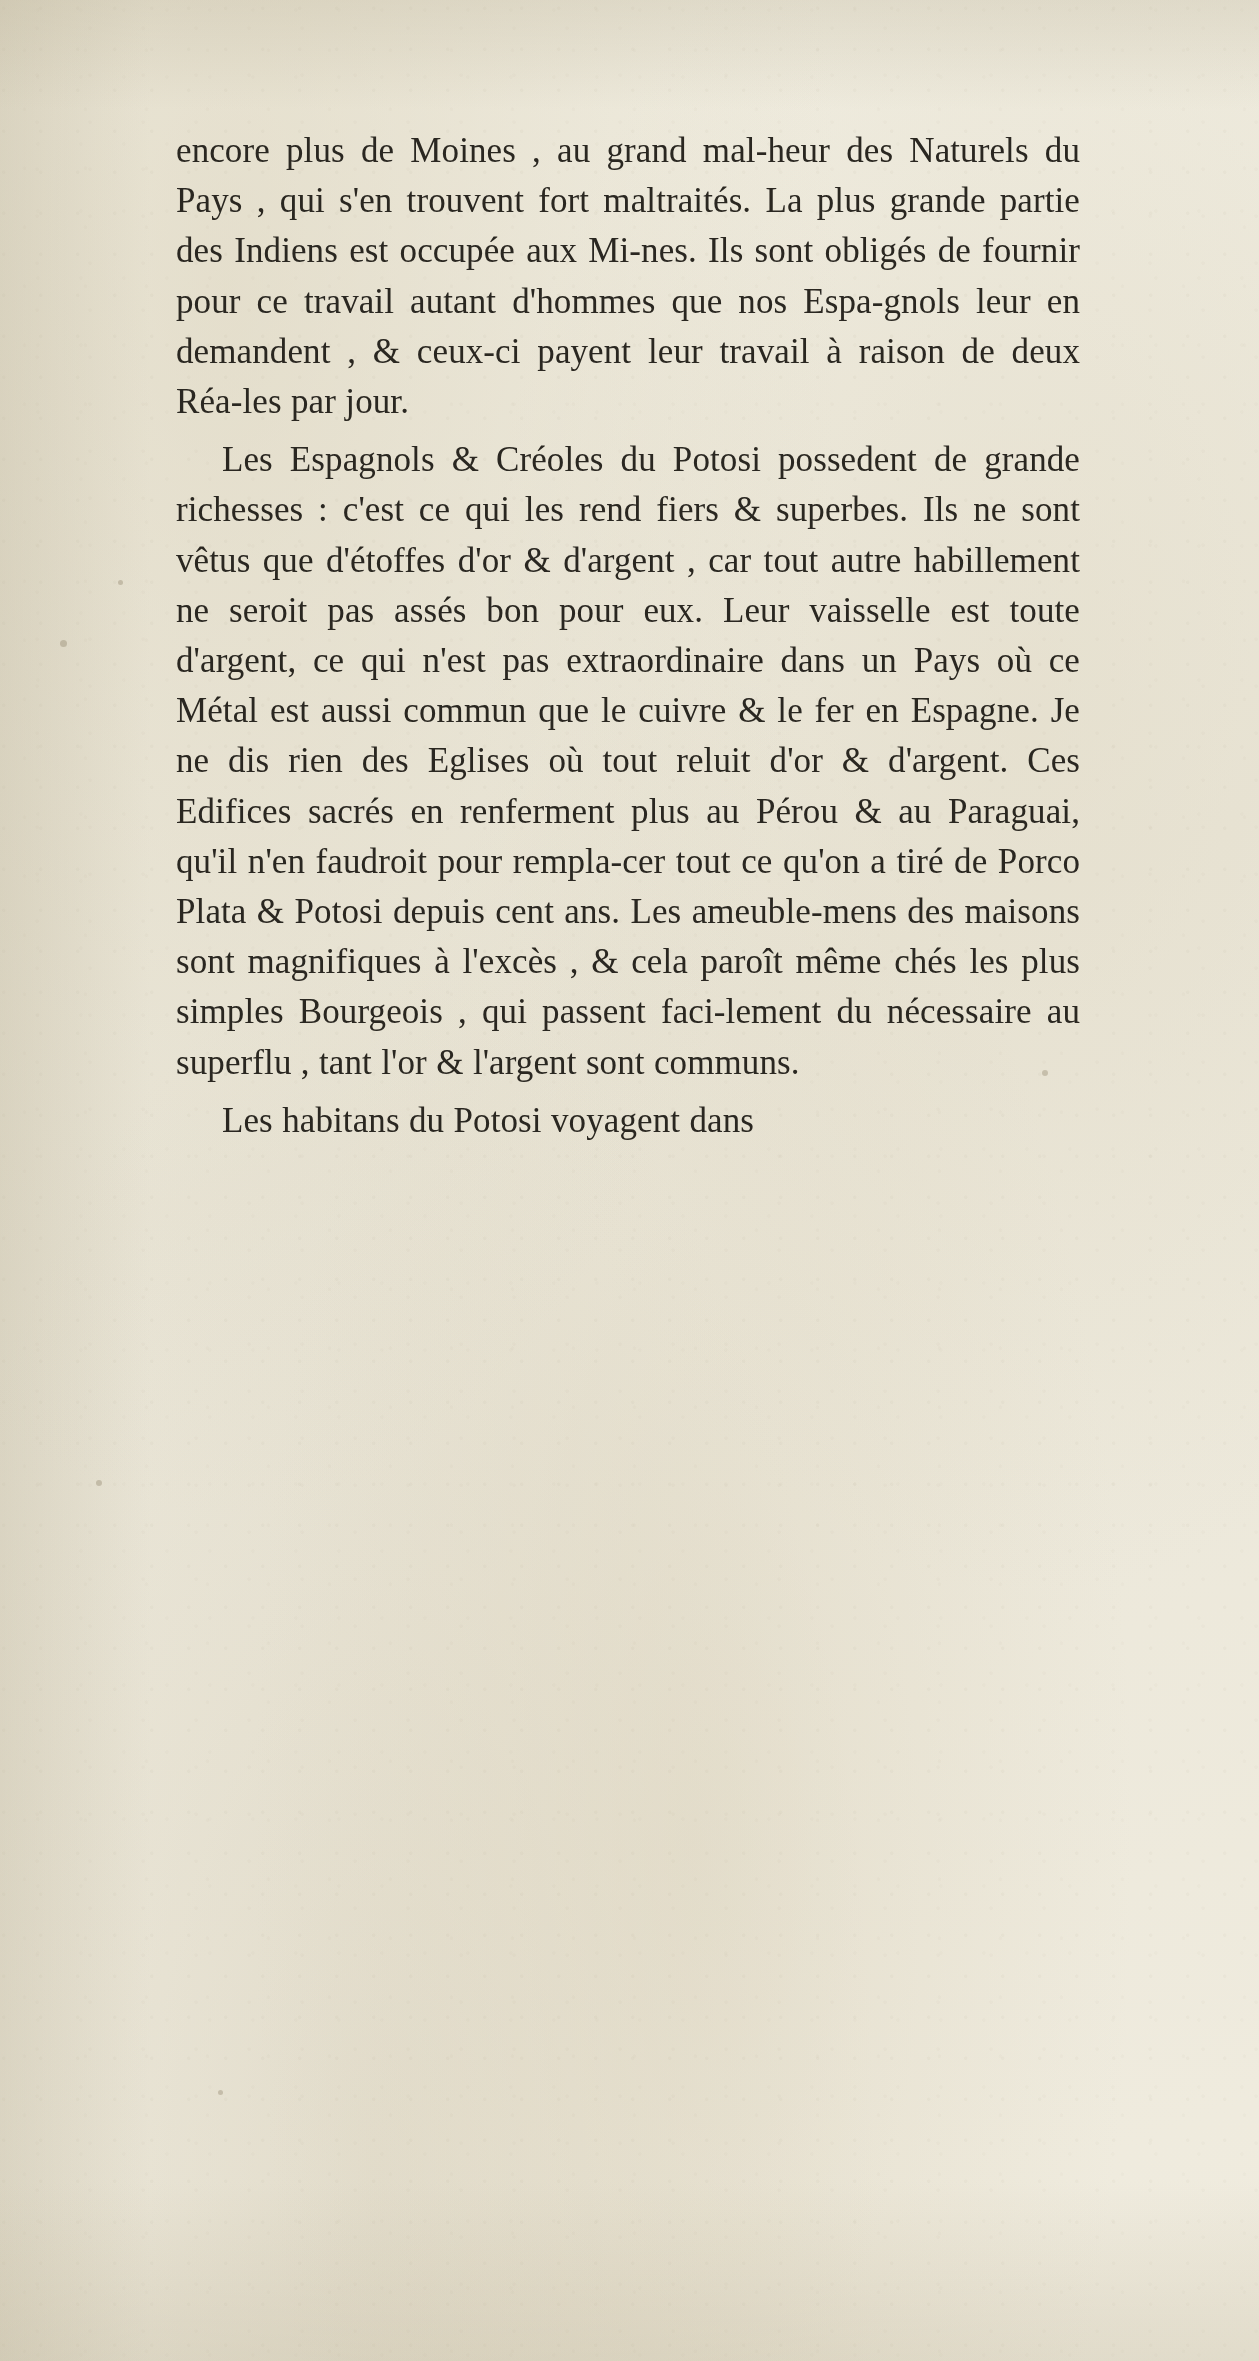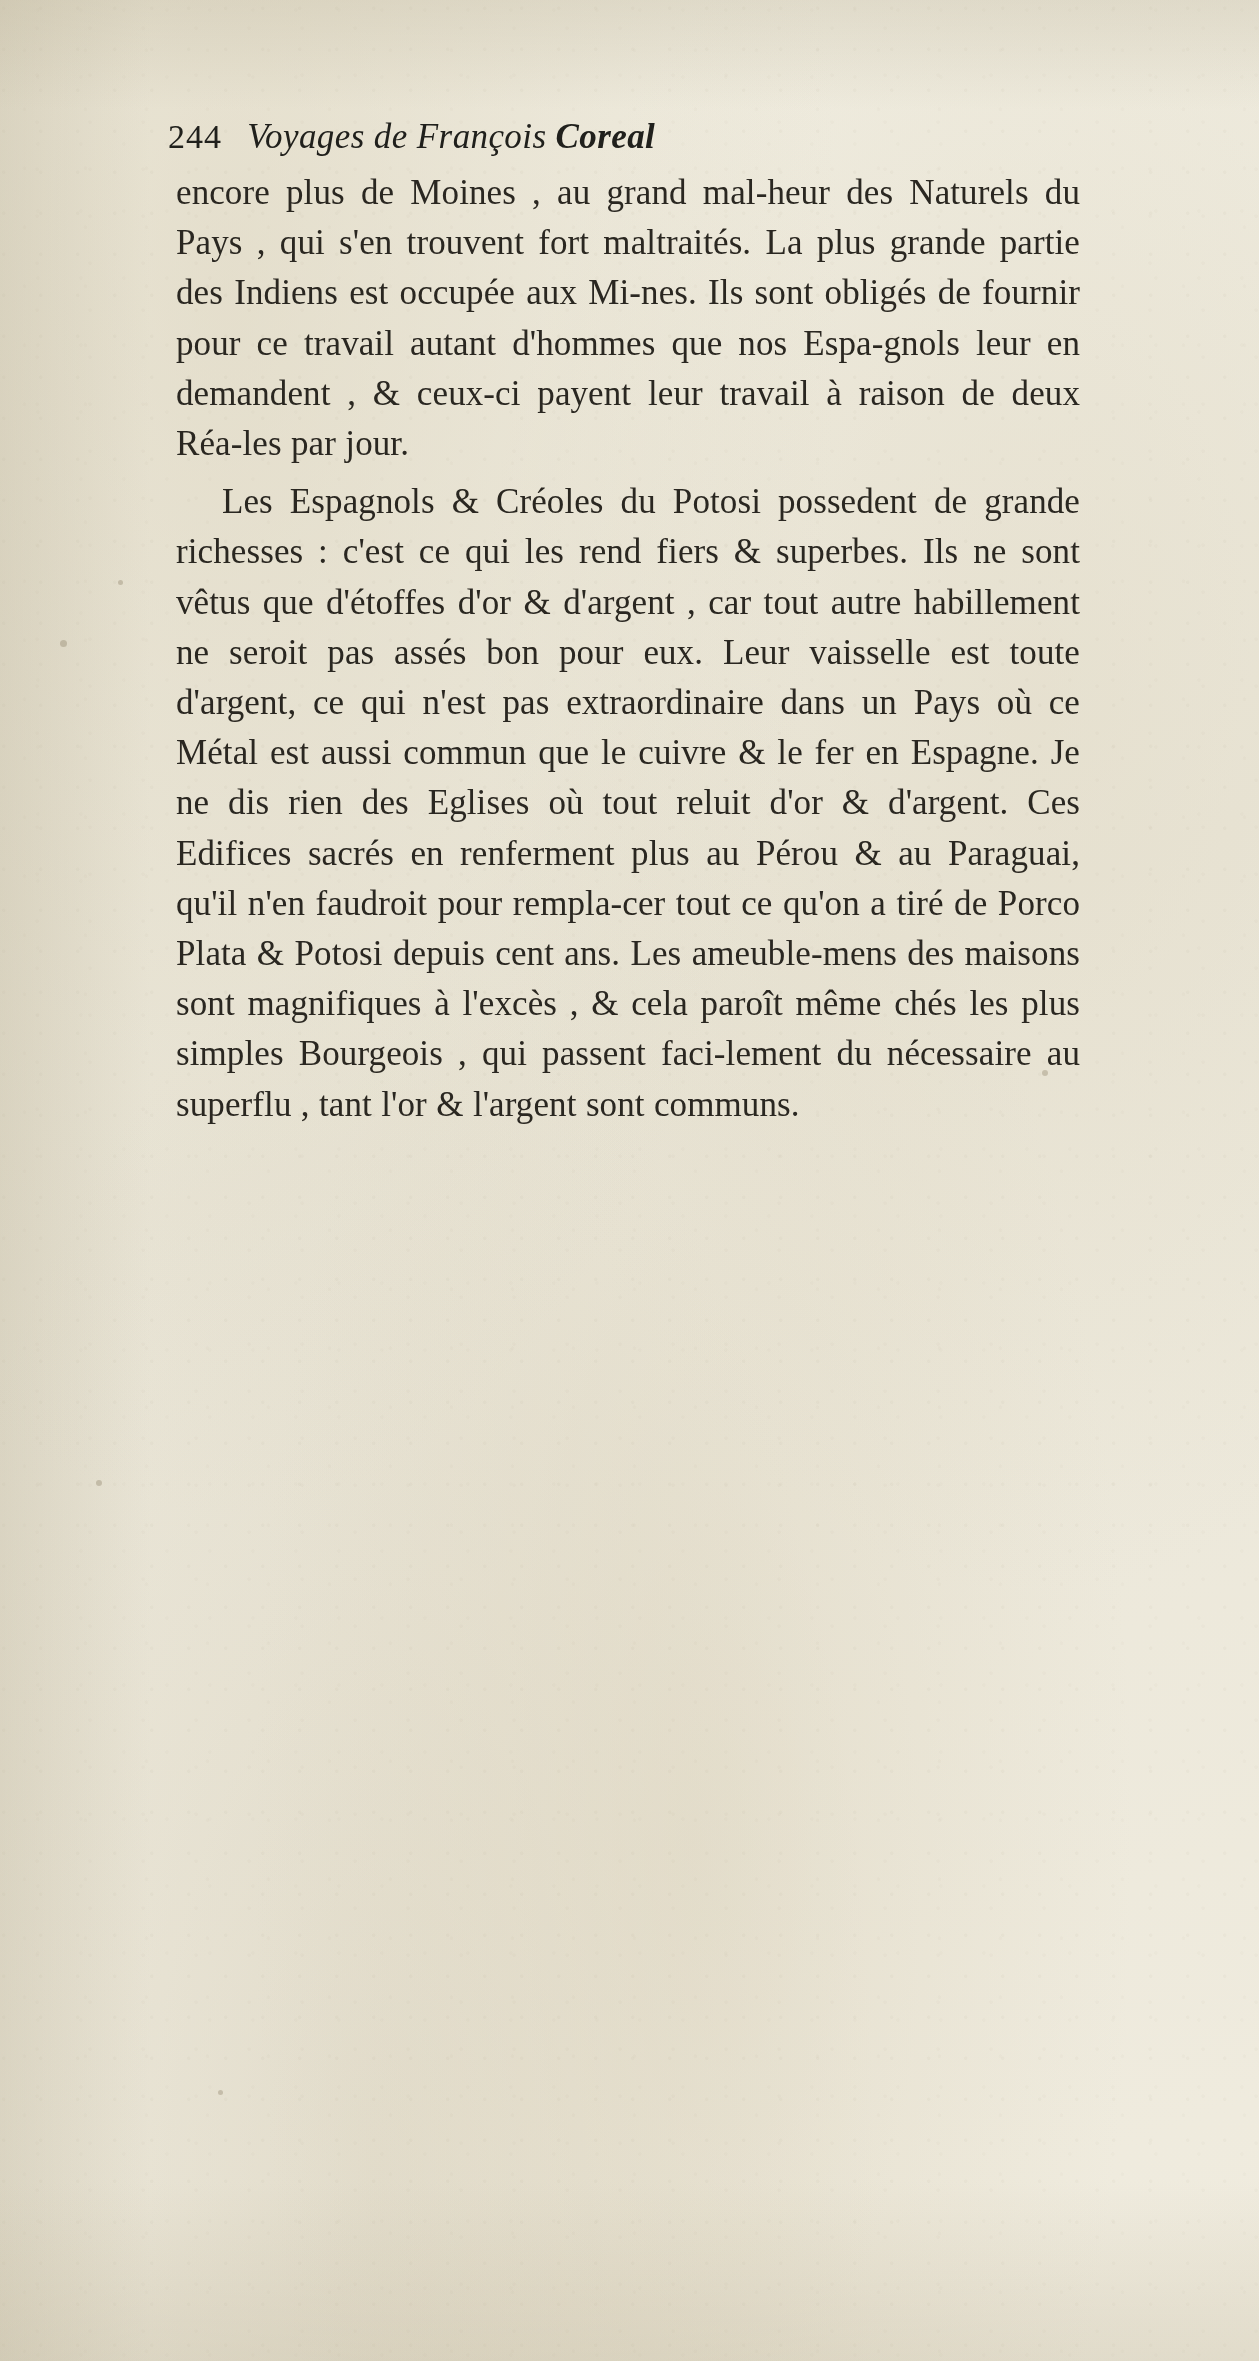--- a/index.html
+++ b/index.html
@@ -119,24 +119,21 @@
   <div class="fade-bottom"></div>
 
   <div class="speck" style="left:60px;top:640px;width:7px;height:7px;"></div>
   <div class="speck" style="left:118px;top:580px;width:5px;height:5px;"></div>
   <div class="speck" style="left:96px;top:1480px;width:6px;height:6px;"></div>
   <div class="speck" style="left:1042px;top:1070px;width:6px;height:6px;"></div>
   <div class="speck" style="left:218px;top:2090px;width:5px;height:5px;"></div>
 
   <div class="text-block">
 
-    <div class="headline">
-      <span class="folio">244</span>
-      <span class="runhead"><span>Voyages de François</span> <span class="bold">Coreal</span></span>
-    </div>
 
     <p class="para">encore plus de Moines , au grand mal-heur des Naturels du Pays , qui s'en trouvent fort maltraités. La plus grande partie des Indiens est occupée aux Mi-nes. Ils sont obligés de fournir pour ce travail autant d'hommes que nos Espa-gnols leur en demandent , &amp; ceux-ci payent leur travail à raison de deux Réa-les par jour.</p>
 
     <p class="para indent">Les Espagnols &amp; Créoles du Potosi possedent de grande richesses : c'est ce qui les rend fiers &amp; superbes. Ils ne sont vêtus que d'étoffes d'or &amp; d'argent , car tout autre habillement ne seroit pas assés bon pour eux. Leur vaisselle est toute d'argent, ce qui n'est pas extraordinaire dans un Pays où ce Métal est aussi commun que le cuivre &amp; le fer en Espagne. Je ne dis rien des Eglises où tout reluit d'or &amp; d'argent. Ces Edifices sacrés en renferment plus au Pérou &amp; au Paraguai, qu'il n'en faudroit pour rempla-cer tout ce qu'on a tiré de Porco Plata &amp; Potosi depuis cent ans. Les ameuble-mens des maisons sont magnifiques à l'excès , &amp; cela paroît même chés les plus simples Bourgeois , qui passent faci-lement du nécessaire au superflu , tant l'or &amp; l'argent sont communs.</p>
 
+    <p class="para indent">Les habitans du Potosi voyagent dans</p>
 
   </div>
 </div>
 
 </body></html>

